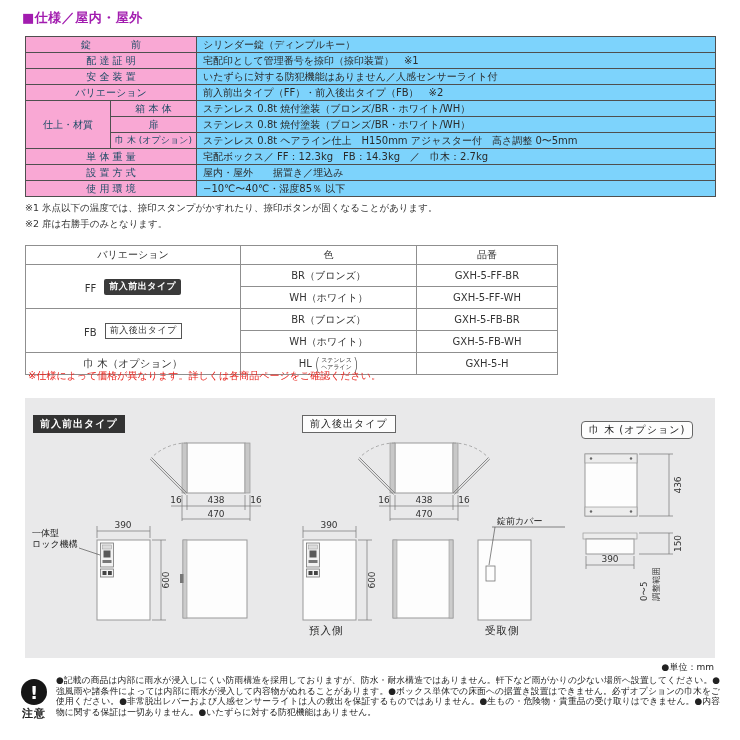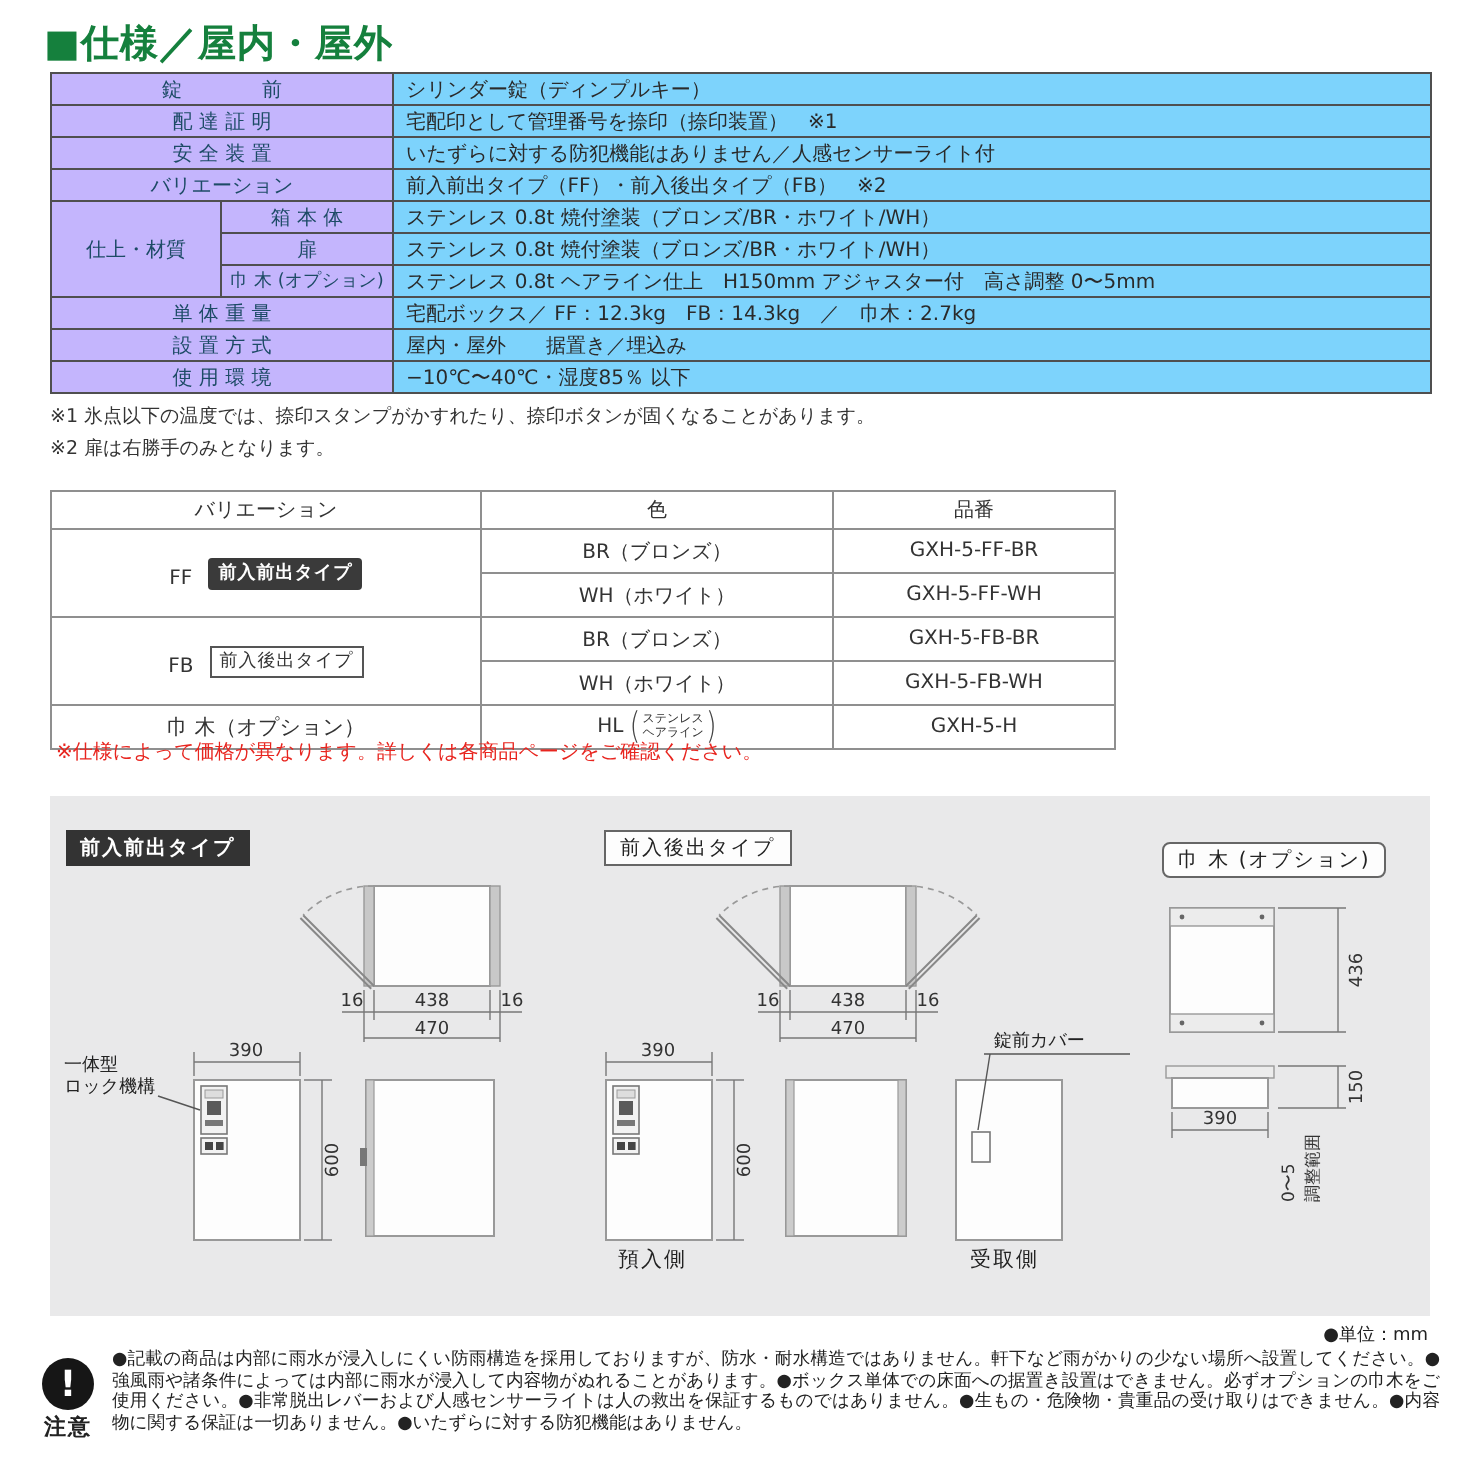--- a/index.html
+++ b/index.html
@@ -4,34 +4,34 @@
 <style>
   html,body { margin:0; padding:0; }
   body {
     width:740px; height:740px; position:relative;
     background:#ffffff; overflow:hidden;
     font-family:"DejaVu Sans","Liberation Sans",sans-serif;
     color:#222;
   }
   .page-title {
     position:absolute; left:22px; top:9px;
-    font-size:19px; font-weight:bold; color:#15803d; letter-spacing:.5px;
+    font-size:13px; font-weight:bold; color:#a21caf; letter-spacing:.5px;
   }
 
   
   table.spec {
     position:absolute; left:25px; top:36px; width:690px;
     border-collapse:collapse; table-layout:fixed;
   }
   table.spec td {
     border:1px solid #4f4f4f; height:15px; font-size:10px;
     padding:0 6px; white-space:nowrap; overflow:hidden;
   }
   table.spec td.lbl {
-    background:#c4b5fd; color:#1d4b66; text-align:center; padding:0 3px;
+    background:#f9a8d4; color:#1d4b66; text-align:center; padding:0 3px;
   }
   table.spec td.fs9 { font-size:9px; }
   table.spec td.val { background:#7dd3fc; color:#2a2a2a; }
 
   .footnote {
     position:absolute; left:25px; font-size:9.5px; color:#333; white-space:nowrap;
   }
 
   
   table.vari {

